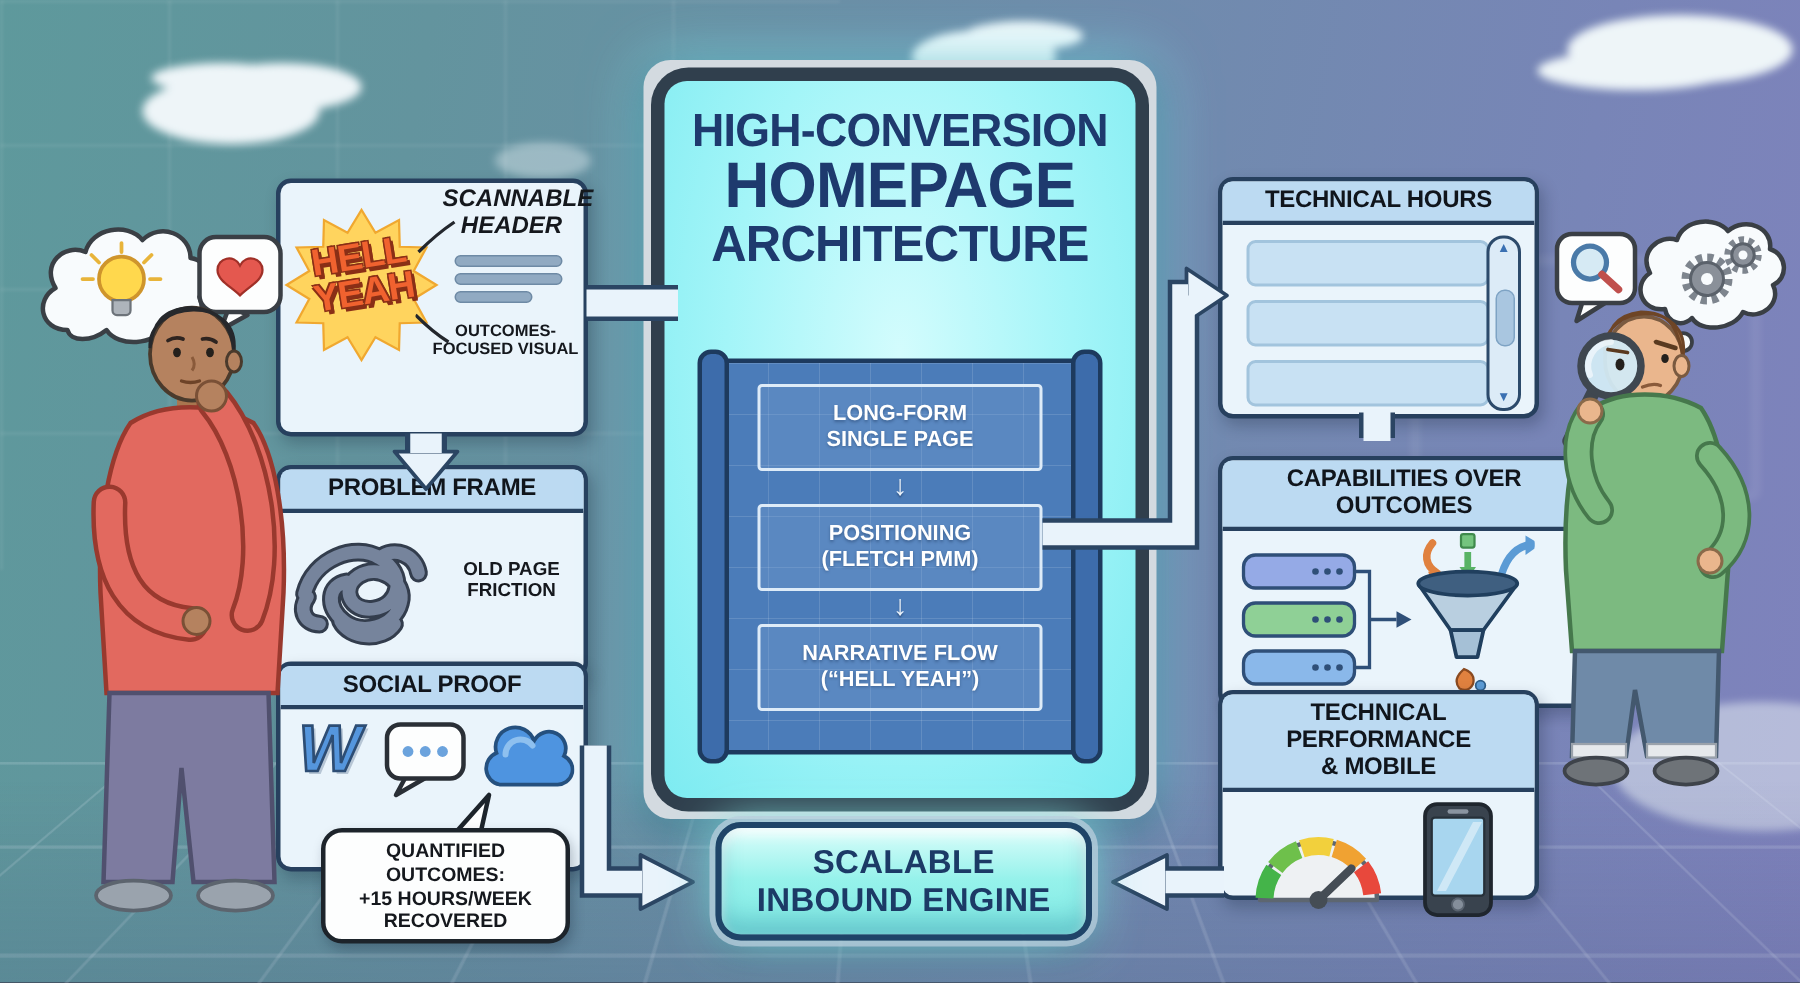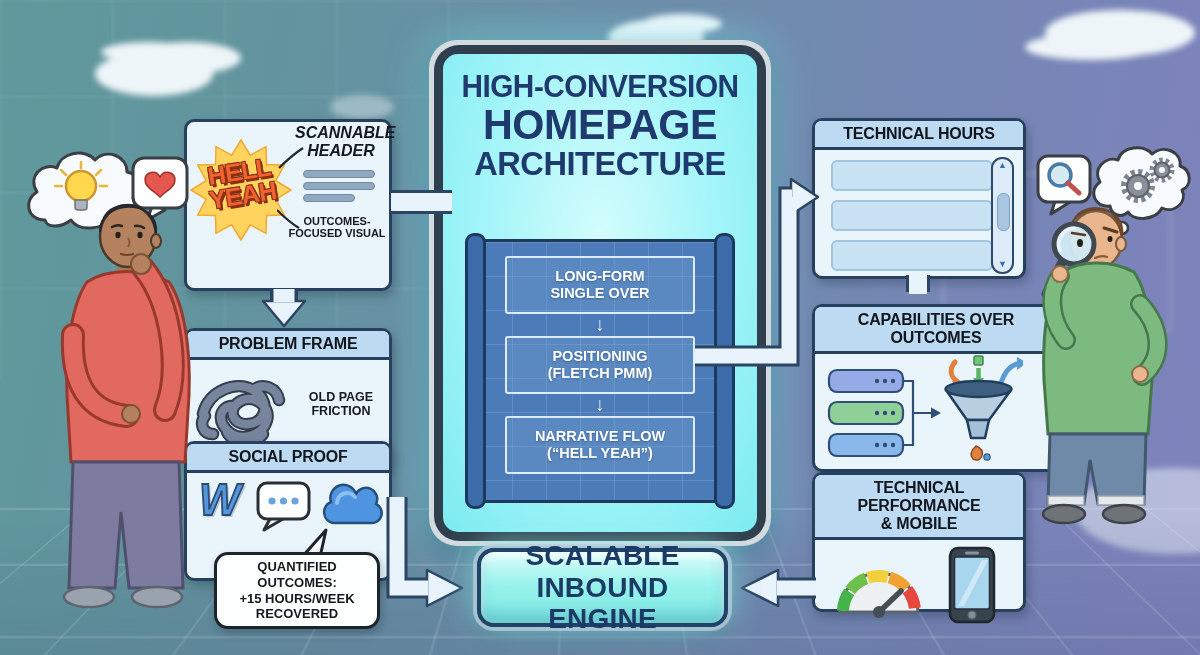--- a/index.html
+++ b/index.html
@@ -28,21 +28,21 @@
     letter-spacing:-.2px;white-space:pre-line;line-height:1.12;}
   .card-body{position:relative;}
   .note{position:absolute;font-weight:800;color:#15181d;text-align:center;white-space:pre-line;line-height:1.12;}
   
   .burst-wrap{position:absolute;left:2px;top:12px;width:104px;height:112px;}
   .burst-text{position:absolute;left:6px;top:26px;width:92px;text-align:center;transform:rotate(-9deg);
     font-size:25px;line-height:.95;font-weight:900;color:#f0622f;white-space:pre-line;letter-spacing:-.5px;
     text-shadow:2px 2px 0 #8a2f16,-1px -1px 0 #8a2f16,1px -1px 0 #8a2f16,-1px 1px 0 #8a2f16,2px 3px 0 #8a2f16;}
   .hero-bar{position:absolute;height:6px;background:#91aac2;border:1px solid #6e8aa5;border-radius:4px;}
   
-  .tablet{left:429px;top:40px;width:342px;height:506px;background:#d3dae0;border-radius:28px;
+  .tablet{left:429px;top:40px;width:342px;height:506px;background:#d3dae0;border-radius:18px;
     box-shadow:0 0 38px rgba(120,236,244,.60),0 8px 22px rgba(12,32,58,.40);z-index:3;padding:5px;box-sizing:border-box;}
   .tablet-frame{width:100%;height:100%;background:#303f4d;border-radius:25px;padding:9px;box-sizing:border-box;}
   .tablet-screen{position:relative;width:100%;height:100%;border-radius:15px;overflow:hidden;
     background:radial-gradient(ellipse at 50% 38%,#d3fcfd 0%,#a3f5f8 52%,#7debf1 100%);}
   .screen-title{position:absolute;left:0;top:17px;width:100%;text-align:center;color:#1e3a6e;
     font-weight:800;transform:scaleX(.96);line-height:1.02;}
   .screen-title .t1{font-size:31px;letter-spacing:-.5px;}
   .screen-title .t2{font-size:43px;letter-spacing:-.5px;}
   .screen-title .t3{font-size:34px;letter-spacing:-.5px;}
   .blueprint{position:absolute;left:22px;top:185px;width:270px;height:264px;}
@@ -58,21 +58,21 @@
     color:#fff;font-weight:800;font-size:14.5px;display:flex;align-items:center;justify-content:center;
     text-align:center;white-space:pre-line;line-height:1.15;text-shadow:0 1px 2px rgba(10,30,60,.35);box-sizing:border-box;}
   .flow-arrow{height:22px;line-height:21px;text-align:center;color:#eef5fc;font-size:19px;font-weight:700;
     text-shadow:0 1px 1px rgba(10,30,60,.4);}
   
   .engine{left:477px;top:548px;width:251px;height:79px;border:4px solid #1f4468;border-radius:17px;
     background:linear-gradient(180deg,#dcfdfb 0%,#96f2eb 48%,#7fe9e4 100%);z-index:6;
     box-shadow:0 0 0 4px rgba(185,205,220,.75),0 0 32px rgba(140,245,240,.9),0 10px 22px rgba(18,40,70,.35),
       inset 0 -10px 14px rgba(35,115,145,.28),inset 0 4px 8px rgba(255,255,255,.85);
     display:flex;align-items:center;justify-content:center;text-align:center;
-    color:#1c3a66;font-weight:800;font-size:28px;line-height:1.12;white-space:pre-line;letter-spacing:.2px;box-sizing:border-box;}
+    color:#1c3a66;font-weight:800;font-size:22px;line-height:1.12;white-space:pre-line;letter-spacing:.2px;box-sizing:border-box;}
   
   .callout{left:214px;top:552px;width:166px;height:77px;background:#fdfefe;border:3px solid #1d242b;
     border-radius:14px;z-index:6;display:flex;align-items:center;justify-content:center;text-align:center;
     color:#15181d;font-weight:800;font-size:13px;line-height:1.2;white-space:pre-line;box-sizing:border-box;
     box-shadow:2px 4px 8px rgba(10,25,45,.25);}
   .callout-tail{left:300px;top:528px;z-index:6;}
   
   .layer-row{position:absolute;left:16px;width:158px;height:27px;background:#c8e1f3;border:2px solid #a2c4dd;border-radius:6px;}
   .scrollbar{position:absolute;right:9px;top:7px;width:23px;height:117px;background:#dcebf7;
     border:2.5px solid #2c4a6b;border-radius:11px;box-sizing:border-box;text-align:center;}
@@ -141,21 +141,21 @@
       <div class="note" style="left:108px;top:2px;width:92px;font-size:16px;font-style:italic;">SCANNABLE
 HEADER</div>
       <div class="hero-bar" style="left:116px;top:48px;width:70px;"></div>
       <div class="hero-bar" style="left:116px;top:60px;width:70px;"></div>
       <div class="hero-bar" style="left:116px;top:72px;width:50px;"></div>
       <div class="note" style="left:96px;top:93px;width:108px;font-size:11px;">OUTCOMES-
 FOCUSED VISUAL</div>
     </div>
   </div>
 
-  <div class="card" style="left:184px;top:328px;width:208px;height:142px;">
+  <div class="card" style="left:184px;top:310px;width:208px;height:142px;">
     <div class="card-header">PROBLEM FRAME</div>
     <div class="card-body" style="height:97px;">
       <svg class="abs" style="left:8px;top:8px;" width="96" height="84" viewBox="0 0 96 84">
         <g fill="none" stroke-linecap="round">
           <path d="M8 46 C14 22 42 12 58 22 C76 32 72 54 54 56 C38 58 32 42 44 34 C58 25 76 38 72 52 C68 68 46 74 34 64 C22 54 24 40 36 38 M32 64 C38 76 60 78 68 66 M58 22 C68 14 82 20 84 32 M10 48 C4 56 8 66 18 66" stroke="#333d4d" stroke-width="12.5"></path>
           <path d="M8 46 C14 22 42 12 58 22 C76 32 72 54 54 56 C38 58 32 42 44 34 C58 25 76 38 72 52 C68 68 46 74 34 64 C22 54 24 40 36 38 M32 64 C38 76 60 78 68 66 M58 22 C68 14 82 20 84 32 M10 48 C4 56 8 66 18 66" stroke="#76849c" stroke-width="8.5"></path>
         </g>
       </svg>
       <div class="note" style="left:108px;top:30px;width:92px;font-size:12.5px;">OLD PAGE
 FRICTION</div>
@@ -194,21 +194,21 @@
           <div class="t1">HIGH-CONVERSION</div>
           <div class="t2">HOMEPAGE</div>
           <div class="t3">ARCHITECTURE</div>
         </div>
         <div class="blueprint">
           <div class="bp-main"></div>
           <div class="bp-roll" style="left:0;"></div>
           <div class="bp-roll" style="right:0;"></div>
           <div class="flow-col">
             <div class="flow-box">LONG-FORM
-SINGLE OVER</div>
+SINGLE PAGE</div>
             <div class="flow-arrow">↓</div>
             <div class="flow-box">POSITIONING
 (FLETCH PMM)</div>
             <div class="flow-arrow">↓</div>
             <div class="flow-box">NARRATIVE FLOW
 (“HELL YEAH”)</div>
           </div>
         </div>
       </div>
     </div>
@@ -265,21 +265,21 @@
           <path d="M131 36 L196 36 L174 66 L152 66 Z" fill="#b9cfe0" stroke="#203f5e" stroke-width="2.5" stroke-linejoin="round"></path>
           <ellipse cx="163.5" cy="35" rx="33" ry="8" fill="#3f5f80" stroke="#203f5e" stroke-width="2.5"></ellipse>
           <path d="M152 66 L174 66 L170 84 L156 84 Z" fill="#a5c0d6" stroke="#203f5e" stroke-width="2.5" stroke-linejoin="round"></path>
           <path d="M161 92 q8 3 6 10 q-3 6 -9 3 q-5 -6 3 -13 Z" fill="#e0813f" stroke="#8a4a20" stroke-width="1.5"></path>
           <circle cx="172" cy="103" r="3.2" fill="#5b9bd5" stroke="#2f5f8a" stroke-width="1.2"></circle>
         </g>
       </svg>
     </div>
   </div>
 
-  <div class="card" style="left:812px;top:472px;width:214px;height:140px;">
+  <div class="card" style="left:812px;top:460px;width:214px;height:140px;">
     <div class="card-header">TECHNICAL PERFORMANCE
 &amp; MOBILE</div>
     <div class="card-body" style="height:89px;">
       <svg class="abs" style="left:18px;top:12px;" width="92" height="68" viewBox="0 0 92 68">
         <path d="M7 60 A39 39 0 0 1 85 60 Z" fill="#eef1f3" stroke="#5d6670" stroke-width="3" stroke-linejoin="round"></path>
         <g fill="none" stroke-width="12">
           <path d="M10.0 58.7 A36 36 0 0 1 16.2 39.9" stroke="#44b449"></path>
           <path d="M17.2 38.3 A36 36 0 0 1 33.1 26.4" stroke="#6ec04b"></path>
           <path d="M34.9 25.8 A36 36 0 0 1 54.7 25.1" stroke="#f2d03c"></path>
           <path d="M56.5 25.6 A36 36 0 0 1 73.2 36.4" stroke="#f0a232"></path>

